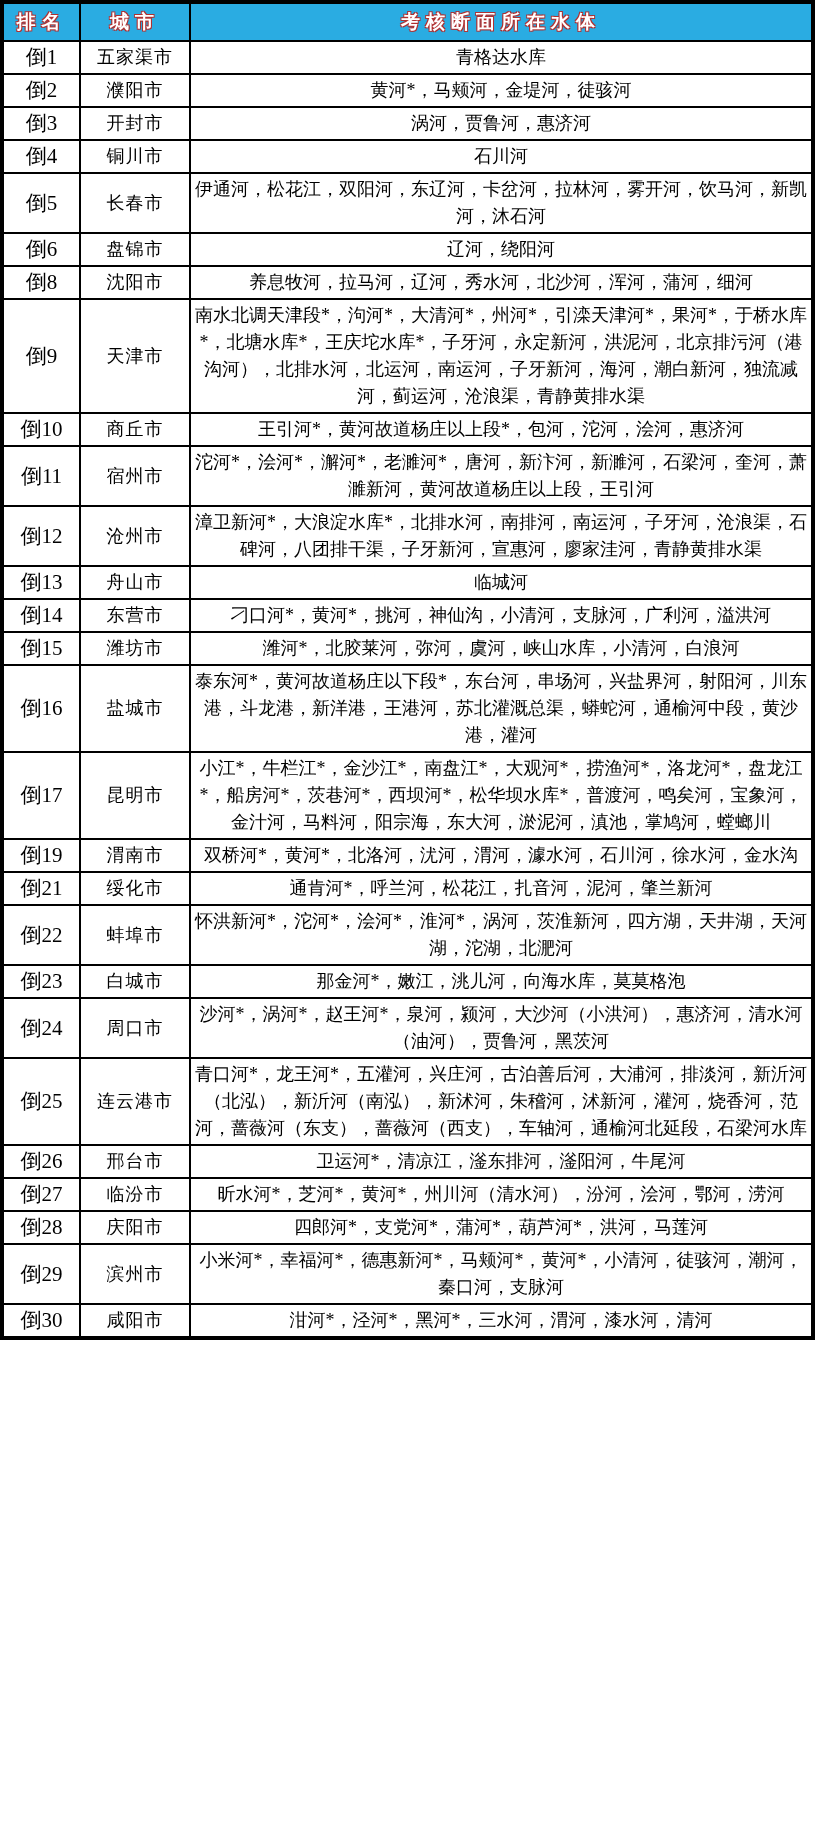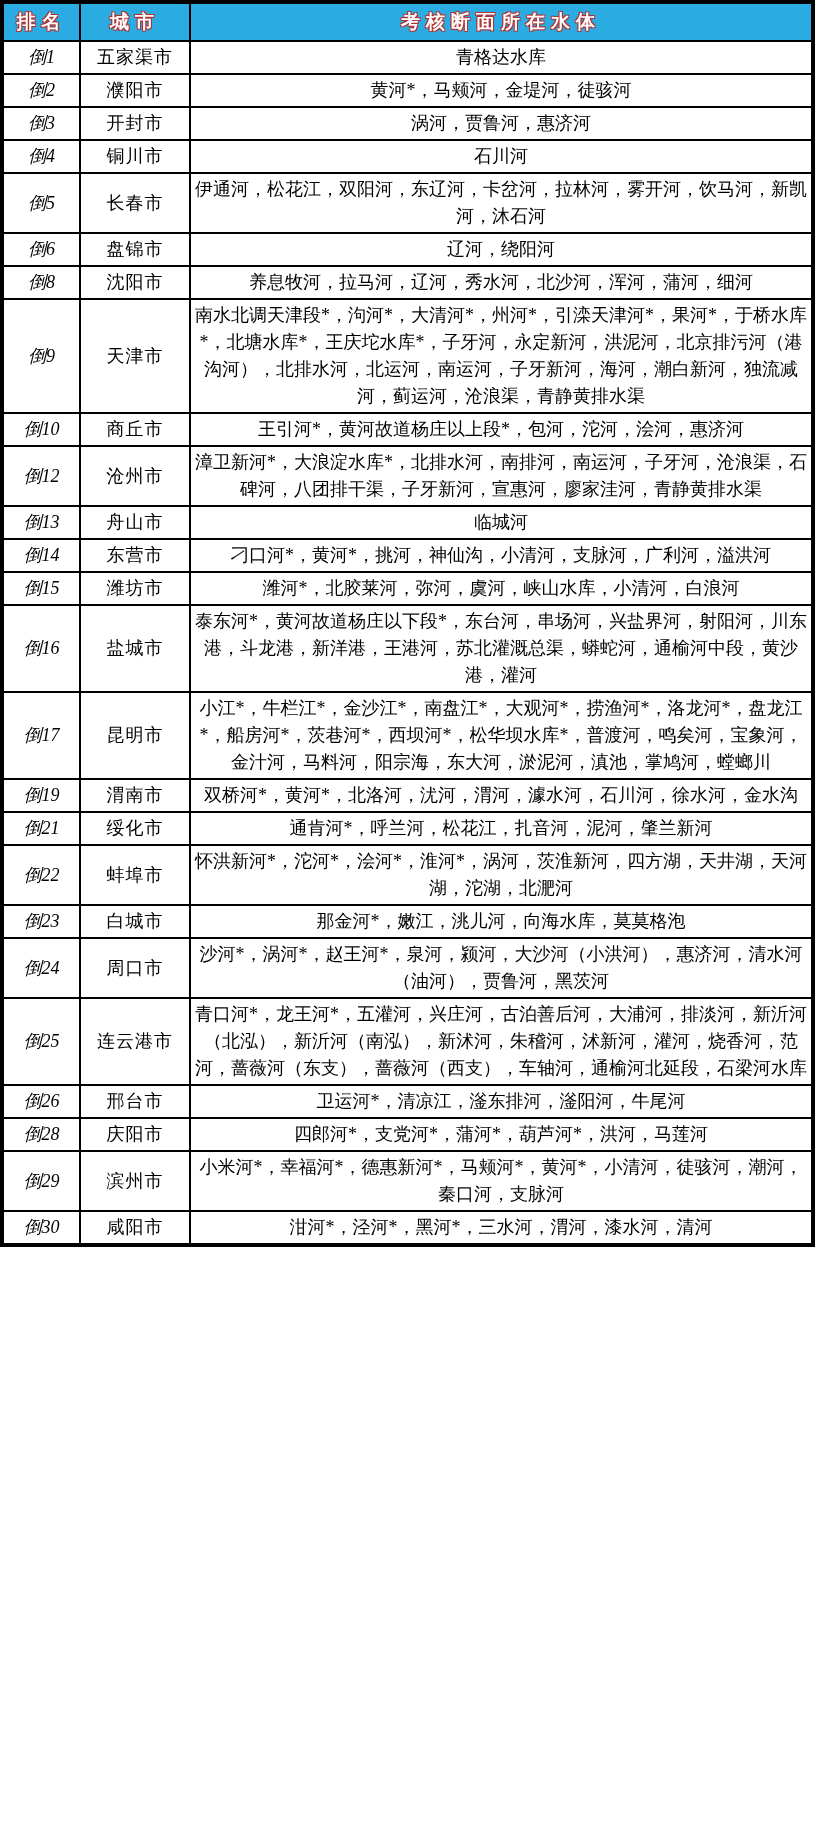--- a/index.html
+++ b/index.html
@@ -40,23 +40,22 @@
       1px -1px 0 var(--header-outline, #b03030),
       -1px 1px 0 var(--header-outline, #b03030);
   }
   td {
     font-size: 18px;
     line-height: 27px;
     color: #000000;
     padding: 2px 4px;
   }
   td.rank-cell {
-    font-size: 18px;
+    font-size: 21px;
     letter-spacing: 0;
-    font-style: italic;
   }
   td.city-cell {
     letter-spacing: 1px;
   }
 </style>
 </head>
 <body>
 
 <div class="table-wrap">
   <table>
@@ -112,20 +111,25 @@
           <td class="rank-cell">倒9</td>
           <td class="city-cell">天津市</td>
           <td class="water-cell">南水北调天津段*，泃河*，大清河*，州河*，引滦天津河*，果河*，于桥水库*，北塘水库*，王庆坨水库*，子牙河，永定新河，洪泥河，北京排污河（港沟河），北排水河，北运河，南运河，子牙新河，海河，潮白新河，独流减河，蓟运河，沧浪渠，青静黄排水渠</td>
         </tr>
         <tr>
           <td class="rank-cell">倒10</td>
           <td class="city-cell">商丘市</td>
           <td class="water-cell">王引河*，黄河故道杨庄以上段*，包河，沱河，浍河，惠济河</td>
         </tr>
         <tr>
+          <td class="rank-cell">倒11</td>
+          <td class="city-cell">宿州市</td>
+          <td class="water-cell">沱河*，浍河*，澥河*，老濉河*，唐河，新汴河，新濉河，石梁河，奎河，萧濉新河，黄河故道杨庄以上段，王引河</td>
+        </tr>
+        <tr>
           <td class="rank-cell">倒12</td>
           <td class="city-cell">沧州市</td>
           <td class="water-cell">漳卫新河*，大浪淀水库*，北排水河，南排河，南运河，子牙河，沧浪渠，石碑河，八团排干渠，子牙新河，宣惠河，廖家洼河，青静黄排水渠</td>
         </tr>
         <tr>
           <td class="rank-cell">倒13</td>
           <td class="city-cell">舟山市</td>
           <td class="water-cell">临城河</td>
         </tr>
         <tr>
@@ -175,20 +179,25 @@
         </tr>
         <tr>
           <td class="rank-cell">倒25</td>
           <td class="city-cell">连云港市</td>
           <td class="water-cell">青口河*，龙王河*，五灌河，兴庄河，古泊善后河，大浦河，排淡河，新沂河（北泓），新沂河（南泓），新沭河，朱稽河，沭新河，灌河，烧香河，范河，蔷薇河（东支），蔷薇河（西支），车轴河，通榆河北延段，石梁河水库</td>
         </tr>
         <tr>
           <td class="rank-cell">倒26</td>
           <td class="city-cell">邢台市</td>
           <td class="water-cell">卫运河*，清凉江，滏东排河，滏阳河，牛尾河</td>
+        </tr>
+        <tr>
+          <td class="rank-cell">倒27</td>
+          <td class="city-cell">临汾市</td>
+          <td class="water-cell">昕水河*，芝河*，黄河*，州川河（清水河），汾河，浍河，鄂河，涝河</td>
         </tr>
         <tr>
           <td class="rank-cell">倒28</td>
           <td class="city-cell">庆阳市</td>
           <td class="water-cell">四郎河*，支党河*，蒲河*，葫芦河*，洪河，马莲河</td>
         </tr>
         <tr>
           <td class="rank-cell">倒29</td>
           <td class="city-cell">滨州市</td>
           <td class="water-cell">小米河*，幸福河*，德惠新河*，马颊河*，黄河*，小清河，徒骇河，潮河，秦口河，支脉河</td>

